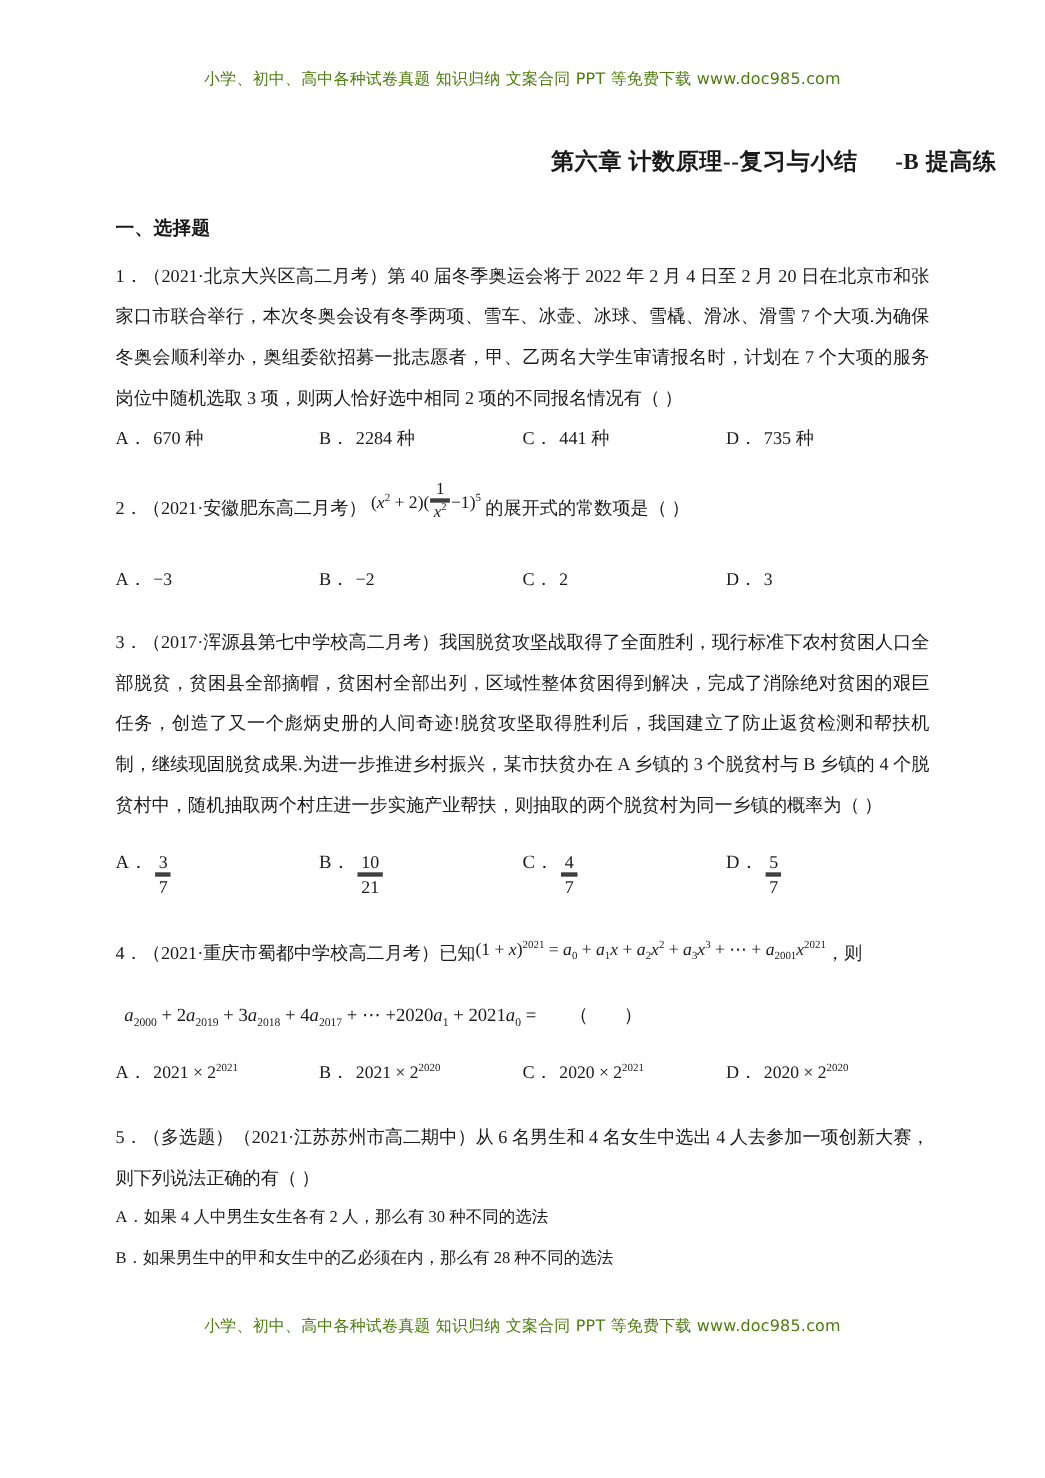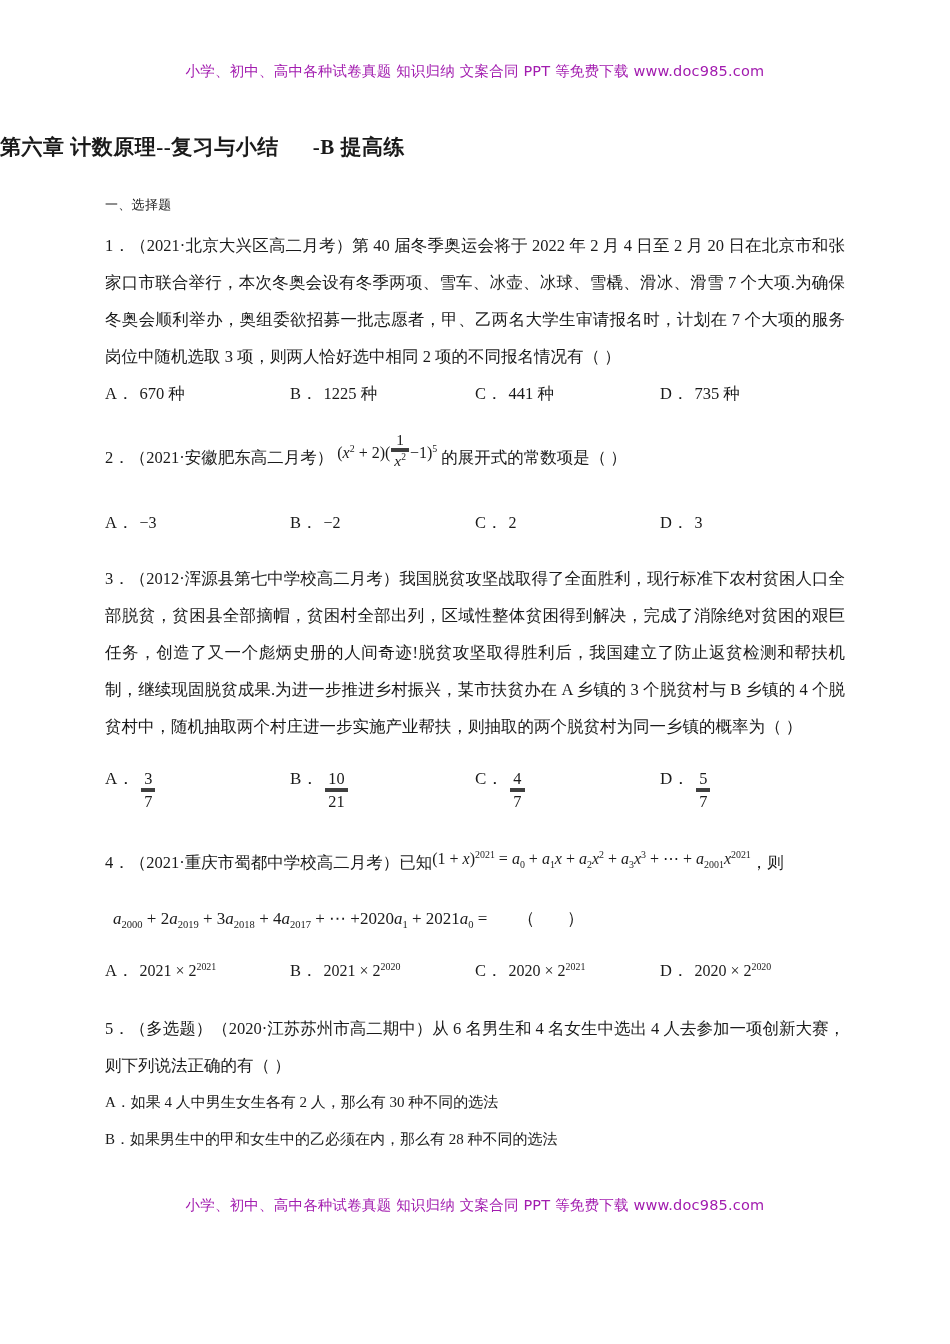--- a/index.html
+++ b/index.html
@@ -22,49 +22,49 @@
     padding: 0 105px;
     position: relative;
   }
   .watermark {
     position: absolute;
     left: 0;
     width: 950px;
     text-align: center;
     font-family: "DejaVu Sans", "Liberation Sans", sans-serif;
     font-size: 14.5px;
-    color: #a21caf;
+    color: #4d7c0f;
     letter-spacing: 0.2px;
     white-space: nowrap;
   }
   .watermark.top { top: 62px; }
   .watermark.bottom { top: 1196px; }
 
   .doc-title {
     position: absolute;
     left: 0;
     top: 133px;
     width: 906px;
-    text-align: left;
+    text-align: right;
     font-weight: bold;
     font-size: 21px;
     letter-spacing: 0.5px;
   }
   .doc-title .gap { display: inline-block; width: 34px; }
 
   .content {
     position: absolute;
     left: 105px;
     top: 196px;
     width: 740px;
   }
 
   .section-head {
-    font-weight: normal;
-    font-size: 13px;
+    font-weight: bold;
+    font-size: 17px;
     margin: 0 0 13px 0;
     letter-spacing: 0.3px;
   }
 
   .q {
     margin: 0 0 4px 0;
   }
   .qtext {
     font-size: 16.5px;
     line-height: 37px;
@@ -160,21 +160,21 @@
 
     <div class="q">
       <div class="qtext"><span>1．</span><span>（2021·北京大兴区高二月考）</span><span>第 40 届冬季奥运会将于 2022 年 2 月 4 日至 2 月 20 日在北京市和张家口市联合举行，本次冬奥会设有冬季两项、雪车、冰壶、冰球、雪橇、滑冰、滑雪 7 个大项.为确保冬奥会顺利举办，奥组委欲招募一批志愿者，甲、乙两名大学生审请报名时，计划在 7 个大项的服务岗位中随机选取 3 项，则两人恰好选中相同 2 项的不同报名情况有（      ）</span></div>
       <div class="opts-row">
         <div class="opt">
             <span class="lab">A．</span>
             <span>670 种</span>
           </div>
         <div class="opt">
             <span class="lab">B．</span>
-            <span>1225 种</span>
+            <span>2284 种</span>
           </div>
         <div class="opt">
             <span class="lab">C．</span>
             <span>441 种</span>
           </div>
         <div class="opt">
             <span class="lab">D．</span>
             <span>735 种</span>
           </div>
       </div>
@@ -196,21 +196,21 @@
             <span class="raise math">2</span>
           </div>
         <div class="opt">
             <span class="lab">D．</span>
             <span class="raise math">3</span>
           </div>
       </div>
     </div>
 
     <div class="q" style="margin-top:20px;">
-      <div class="qtext"><span>3．</span><span>（2012·浑源县第七中学校高二月考）</span><span>我国脱贫攻坚战取得了全面胜利，现行标准下农村贫困人口全部脱贫，贫困县全部摘帽，贫困村全部出列，区域性整体贫困得到解决，完成了消除绝对贫困的艰巨任务，创造了又一个彪炳史册的人间奇迹!脱贫攻坚取得胜利后，我国建立了防止返贫检测和帮扶机制，继续现固脱贫成果.为进一步推进乡村振兴，某市扶贫办在 A 乡镇的 3 个脱贫村与 B 乡镇的 4 个脱贫村中，随机抽取两个村庄进一步实施产业帮扶，则抽取的两个脱贫村为同一乡镇的概率为（      ）</span></div>
+      <div class="qtext"><span>3．</span><span>（2017·浑源县第七中学校高二月考）</span><span>我国脱贫攻坚战取得了全面胜利，现行标准下农村贫困人口全部脱贫，贫困县全部摘帽，贫困村全部出列，区域性整体贫困得到解决，完成了消除绝对贫困的艰巨任务，创造了又一个彪炳史册的人间奇迹!脱贫攻坚取得胜利后，我国建立了防止返贫检测和帮扶机制，继续现固脱贫成果.为进一步推进乡村振兴，某市扶贫办在 A 乡镇的 3 个脱贫村与 B 乡镇的 4 个脱贫村中，随机抽取两个村庄进一步实施产业帮扶，则抽取的两个脱贫村为同一乡镇的概率为（      ）</span></div>
       <div class="opts-row bigfrac-line" style="margin-top:10px; line-height:48px;">
         <div class="opt">
             <span class="lab">A．</span>
             <span class="frac math">
               <span class="num">3</span>
               <span class="den">7</span>
             </span>
           </div>
         <div class="opt">
             <span class="lab">B．</span>
@@ -253,21 +253,21 @@
             <span class="raise math"><span>2020 × 2</span><sup>2021</sup></span>
           </div>
         <div class="opt">
             <span class="lab">D．</span>
             <span class="raise math"><span>2020 × 2</span><sup>2020</sup></span>
           </div>
       </div>
     </div>
 
     <div class="q" style="margin-top:22px;">
-      <div class="qtext"><span>5．</span><span>（多选题）</span><span>（2020·江苏苏州市高二期中）</span><span>从 6 名男生和 4 名女生中选出 4 人去参加一项创新大赛，则下列说法正确的有（      ）</span></div>
+      <div class="qtext"><span>5．</span><span>（多选题）</span><span>（2021·江苏苏州市高二期中）</span><span>从 6 名男生和 4 名女生中选出 4 人去参加一项创新大赛，则下列说法正确的有（      ）</span></div>
       <div class="opts-list">
         <div class="opt-line"><span class="lab">A．</span><span>如果 4 人中男生女生各有 2 人，那么有 30 种不同的选法</span></div>
         <div class="opt-line"><span class="lab">B．</span><span>如果男生中的甲和女生中的乙必须在内，那么有 28 种不同的选法</span></div>
       </div>
     </div>
 
   </div>
 
   <div class="watermark bottom">小学、初中、高中各种试卷真题 知识归纳 文案合同 PPT 等免费下载   www.doc985.com</div>
 

